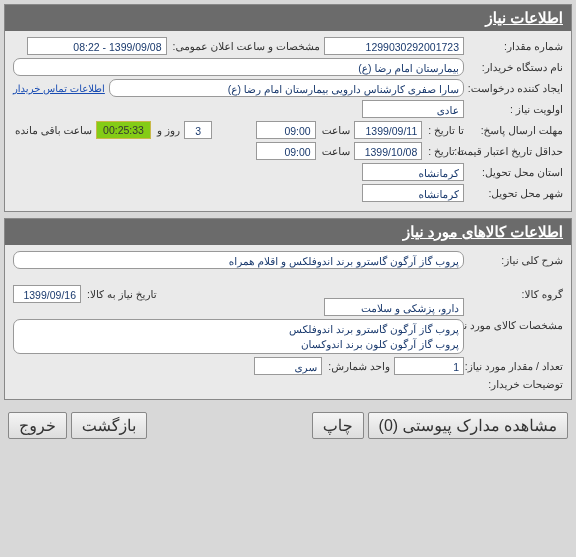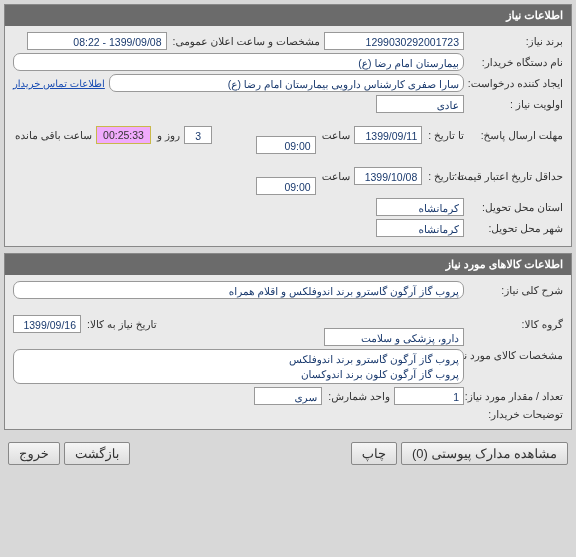--- a/index.html
+++ b/index.html
@@ -15,21 +15,22 @@
 .panel {
   border: 1px solid #888;
   margin-bottom: 6px;
   background: #eaeaea;
 }
 .panel-header {
   background: #6b6b6b;
   color: #fff;
   padding: 4px 8px;
   font-weight: bold;
-  font-size: 11px;
+  font-size: 15px;
+  text-decoration: underline;
 }
 .panel-body {
   padding: 6px 8px;
 }
 .row {
   display: flex;
   align-items: center;
   margin-bottom: 3px;
   gap: 4px;
   flex-wrap: nowrap;
@@ -57,60 +58,60 @@
   white-space: normal;
   line-height: 1.4;
 }
 .link {
   color: #1a4db3;
   font-size: 10px;
   text-decoration: underline;
   cursor: pointer;
 }
 .highlight {
-  background: #f0abfc;
+  background: #84cc16;
   border: 1px solid #c9b94a;
   padding: 2px 6px;
   font-size: 10.5px;
   color: #333;
 }
 .footer {
   display: flex;
   gap: 4px;
   padding: 6px 4px;
   justify-content: flex-start;
 }
 .btn {
   background: linear-gradient(#f5f5f5, #ddd);
   border: 1px solid #888;
   padding: 3px 10px;
-  font-size: 13px;
+  font-size: 16px;
   cursor: pointer;
   border-radius: 2px;
   color: #333;
 }
 .spacer { flex: 1; }
-.w60 { width: 60px; margin-top: 20px; }
+.w60 { width: 60px; }
 .w70 { width: 70px; }
 .w80 { width: 68px; }
-.w100 { width: 88px; }
+.w100 { width: 102px; }
 .w120 { width: 140px; }
 .w140 { width: 140px; margin-top: 26px; }
 .w-fill { flex: 1; min-width: 0; border-radius: 7px; }
 .lbl-col { width: 95px; flex-shrink: 0; }
 </style>
 </head>
 <body>
 
 <div class="panel">
   <div class="panel-header">اطلاعات نیاز</div>
   <div class="panel-body">
 
     <div class="row">
-      <span class="label lbl-col">برند نیاز:</span>
+      <span class="label lbl-col">شماره مقدار:</span>
       <span class="field w120">1299030292001723</span>
       <span class="label">مشخصات و ساعت اعلان عمومی:</span>
       <span class="field w120">1399/09/08 - 08:22</span>
     </div>
 
     <div class="row">
       <span class="label lbl-col">نام دستگاه خریدار:</span>
       <span class="field w-fill">بیمارستان امام رضا (ع)</span>
     </div>
 

